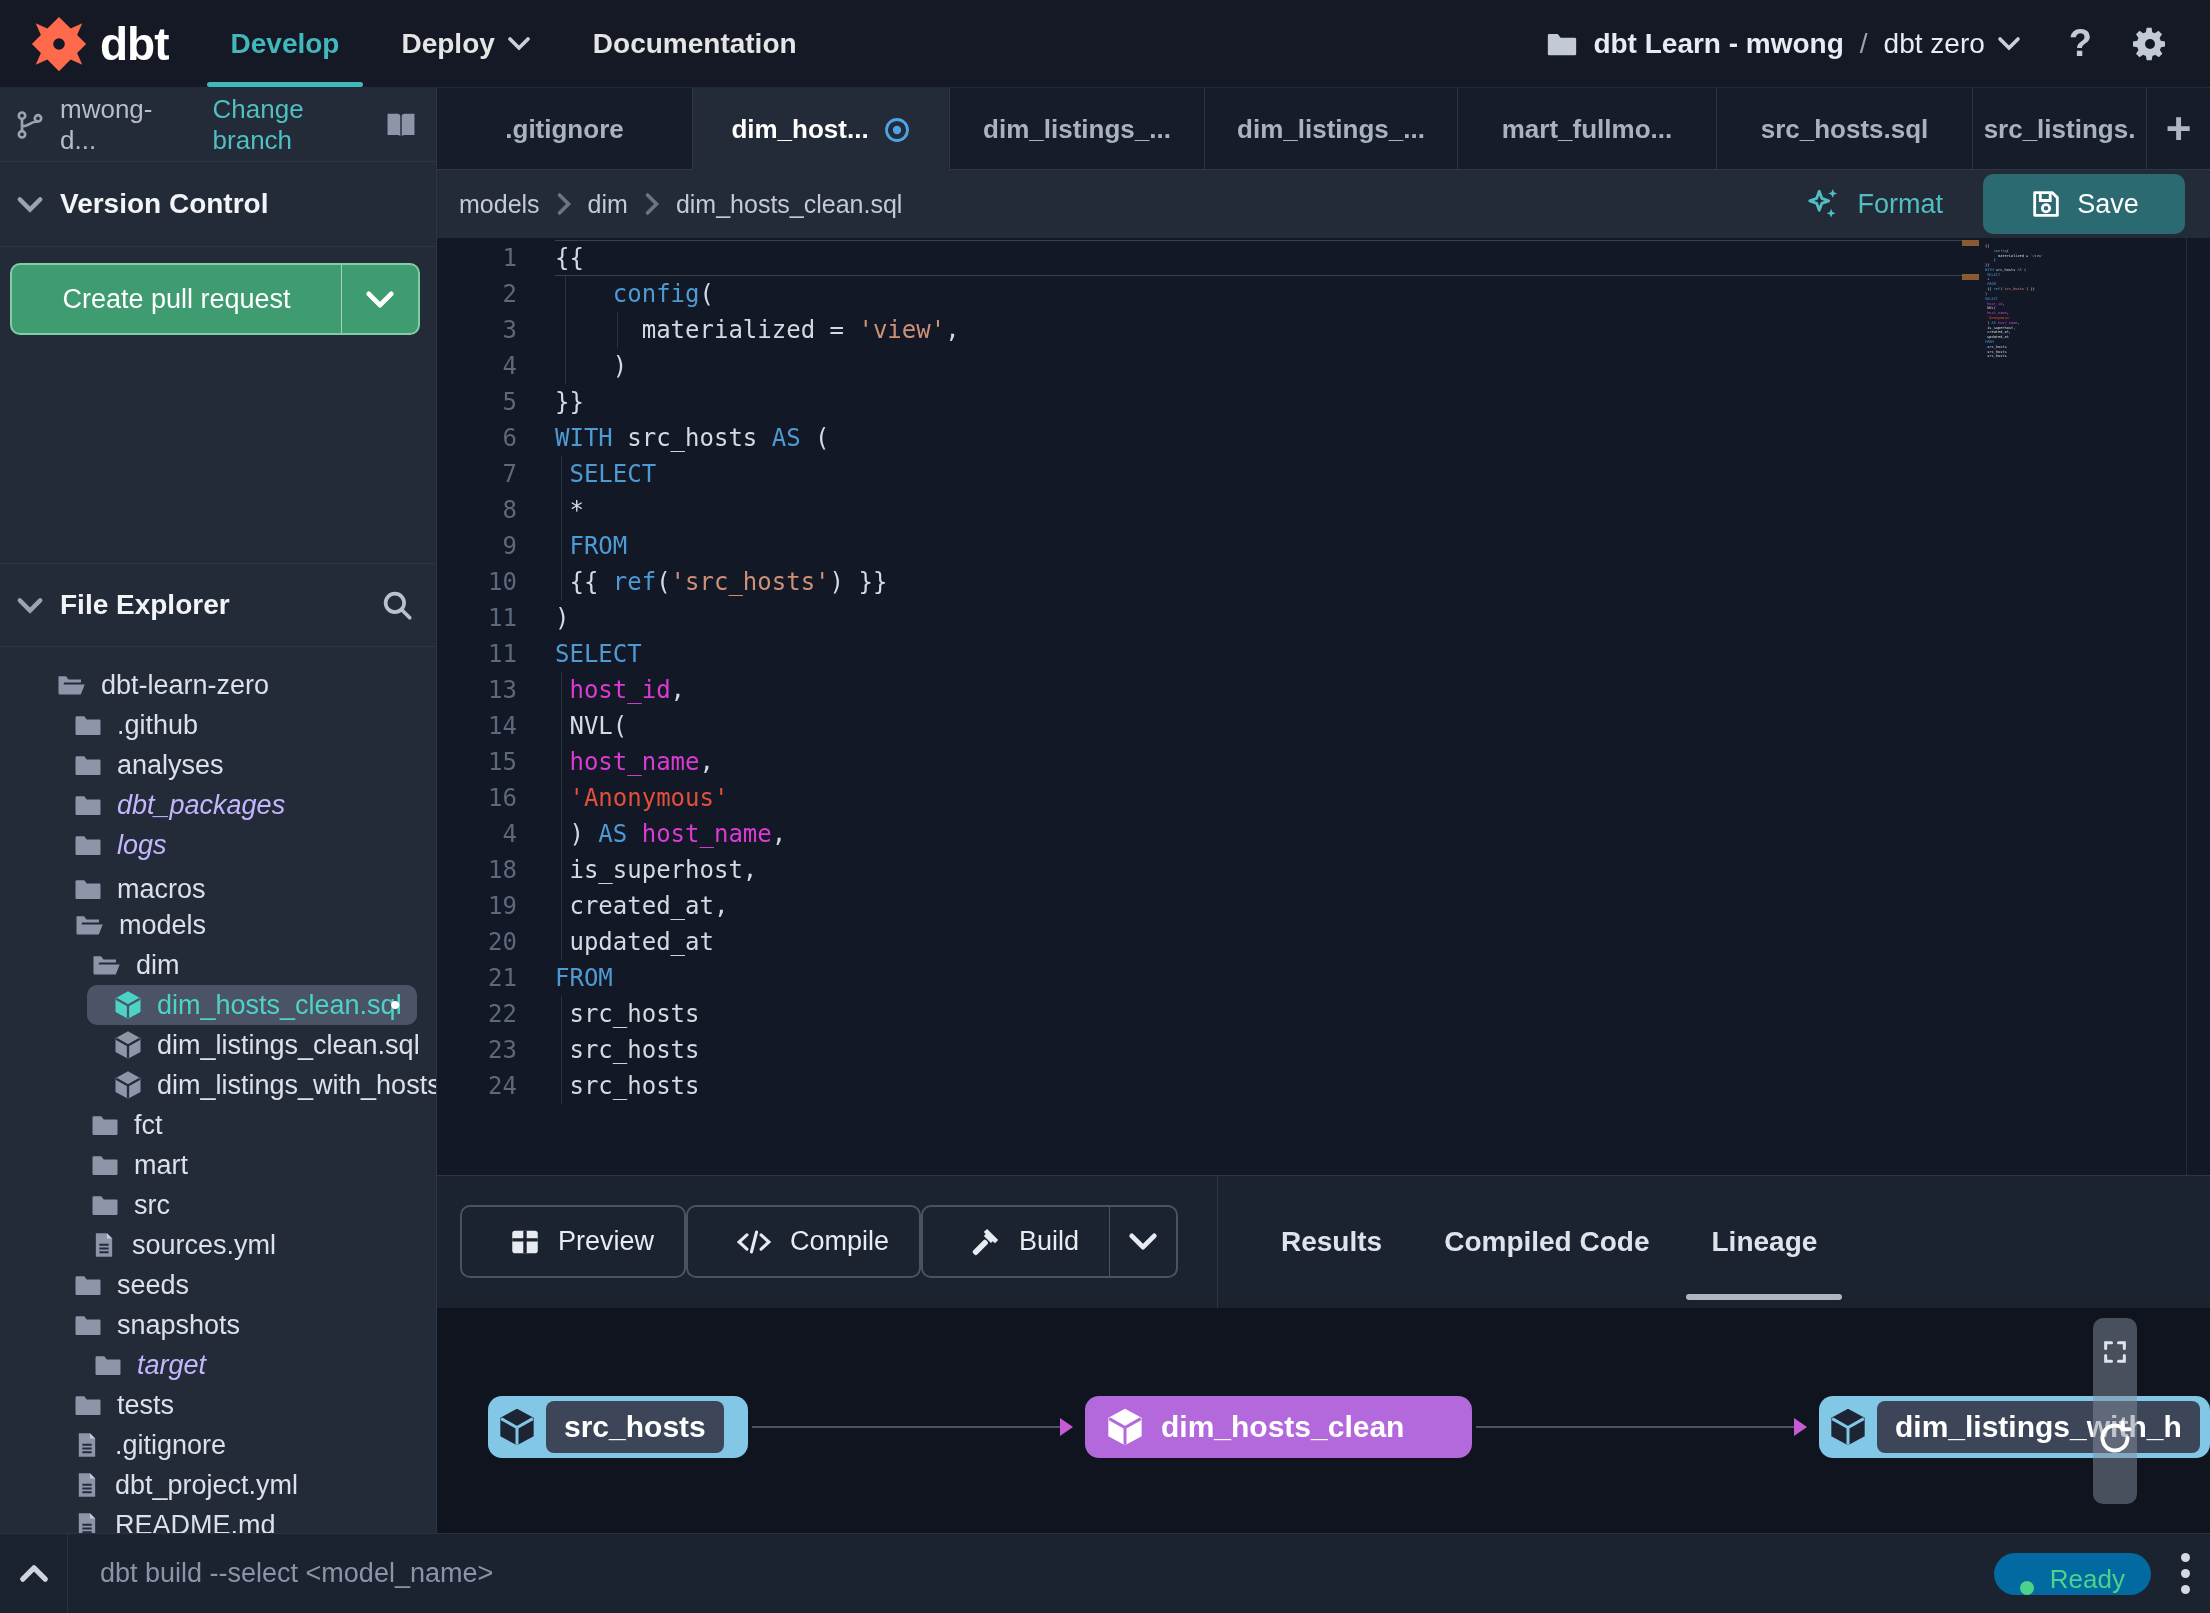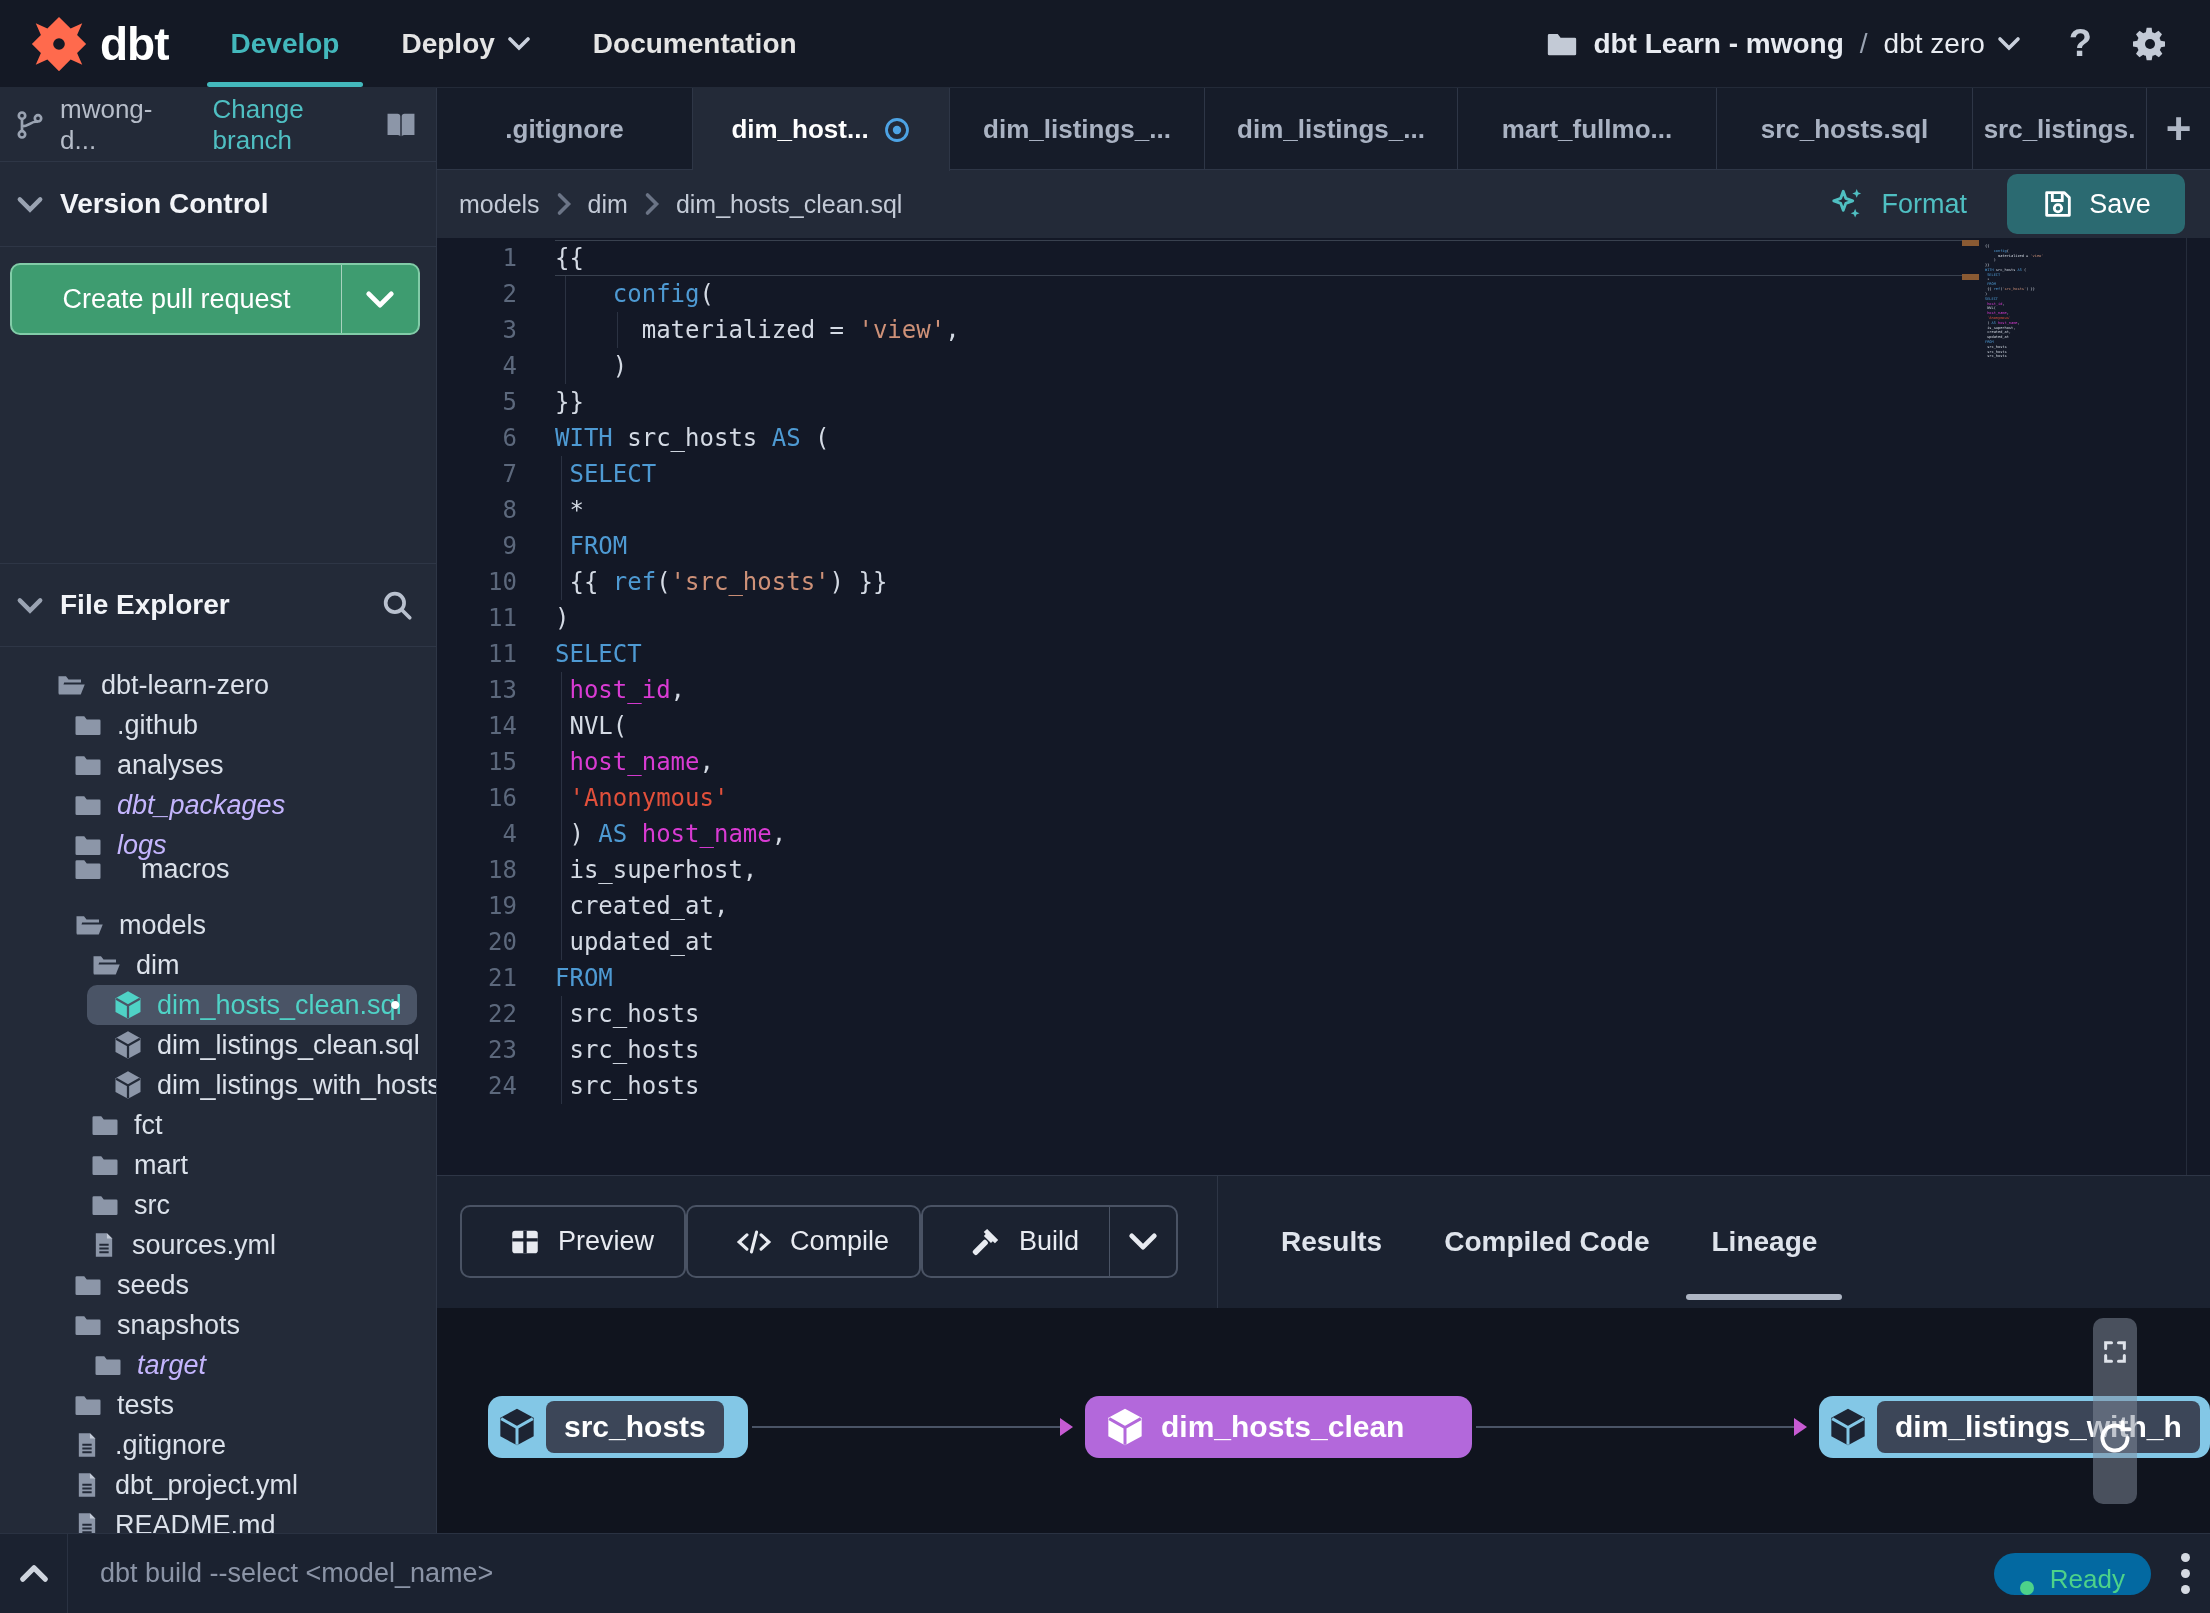--- a/index.html
+++ b/index.html
@@ -55,21 +55,21 @@
   .tab { height:82px; border-right:1px solid #2e3646; display:flex; align-items:center; justify-content:center; color:#a9b2c2; font-size:26px; font-weight:bold; cursor:pointer; }
   .tab.active { background:#232a38; color:#ffffff; height:83px; position:relative; z-index:2; }
   .tab .mod-icon { margin-left:14px; display:flex; }
   .tab-plus { flex:1; display:flex; align-items:center; justify-content:center; color:#aeb6c4; font-size:44px; font-weight:bold; cursor:pointer; }
 
   .crumb-row { position:absolute; left:0; top:82px; width:1773px; height:68px; background:#232a38; display:flex; align-items:center; }
   .crumbs { display:flex; align-items:center; margin-left:22px; font-size:25px; color:#c3cad6; }
   .crumb-sep { margin:0 16px; color:#6b7486; display:flex; }
   .fmt-btn { margin-left:auto; display:flex; align-items:center; color:#4fbfc2; font-size:27px; cursor:pointer; }
   .fmt-btn span { margin-left:14px; }
-  .save-btn { margin-left:40px; margin-right:25px; width:178px; height:60px; background:#2b6a71; border-radius:10px; display:flex; align-items:center; justify-content:center; color:#ffffff; font-size:27px; cursor:pointer; }
+  .save-btn { margin-left:40px; margin-right:25px; width:202px; height:60px; background:#2b6a71; border-radius:10px; display:flex; align-items:center; justify-content:center; color:#ffffff; font-size:27px; cursor:pointer; }
   .save-btn span { margin-left:14px; }
 
   
   #editor { position:absolute; left:0; top:150px; width:1773px; height:937px; background:#131826; overflow:hidden; }
   .code-line { position:relative; height:36px; line-height:36px; font-family:"DejaVu Sans Mono", monospace; font-size:24px; white-space:pre; padding-left:118px; }
   .code-line .ln { position:absolute; left:0; top:0; width:80px; text-align:right; color:#5c687c; font-size:24px; }
   .code-line.cur::after { content:""; position:absolute; left:118px; right:238px; top:0; bottom:0; border-top:1px solid #39414f; border-bottom:1px solid #39414f; pointer-events:none; }
   .guide { position:absolute; top:0; bottom:0; width:1px; background:#2b3242; }
   .tok-p { color:#d4dae4; } .tok-k { color:#4e9ad3; } .tok-s { color:#ce9178; } .tok-r { color:#e2503b; } .tok-m { color:#d93bd3; }
   #minimap { position:absolute; left:1548px; top:6px; width:58px; overflow:hidden; }
@@ -263,21 +263,21 @@
           <span class="t-label">dbt_packages</span>
         </div>
         <div class="tree-row italic" style="top: 178px;">
           <span class="t-icon" style="margin-left: 73px;">
             <svg width="30" height="30" viewBox="0 0 24 24">
               <path fill="#8c96a8" d="M3 5h6l2 2.5h10a1 1 0 0 1 1 1V19a1 1 0 0 1-1 1H3a1 1 0 0 1-1-1V6a1 1 0 0 1 1-1z"></path>
             </svg>
           </span>
           <span class="t-label">logs</span>
         </div>
-        <div class="tree-row" style="top: 202px; gap: 24px;">
+        <div class="tree-row" style="top: 222px;">
           <span class="t-icon" style="margin-left: 73px;">
             <svg width="30" height="30" viewBox="0 0 24 24">
               <path fill="#8c96a8" d="M3 5h6l2 2.5h10a1 1 0 0 1 1 1V19a1 1 0 0 1-1 1H3a1 1 0 0 1-1-1V6a1 1 0 0 1 1-1z"></path>
             </svg>
           </span>
           <span class="t-label">macros</span>
         </div>
         <div class="tree-row" style="top: 258px;">
           <span class="t-icon" style="margin-left: 73px;">
             <svg width="32" height="30" viewBox="0 0 24 24">

